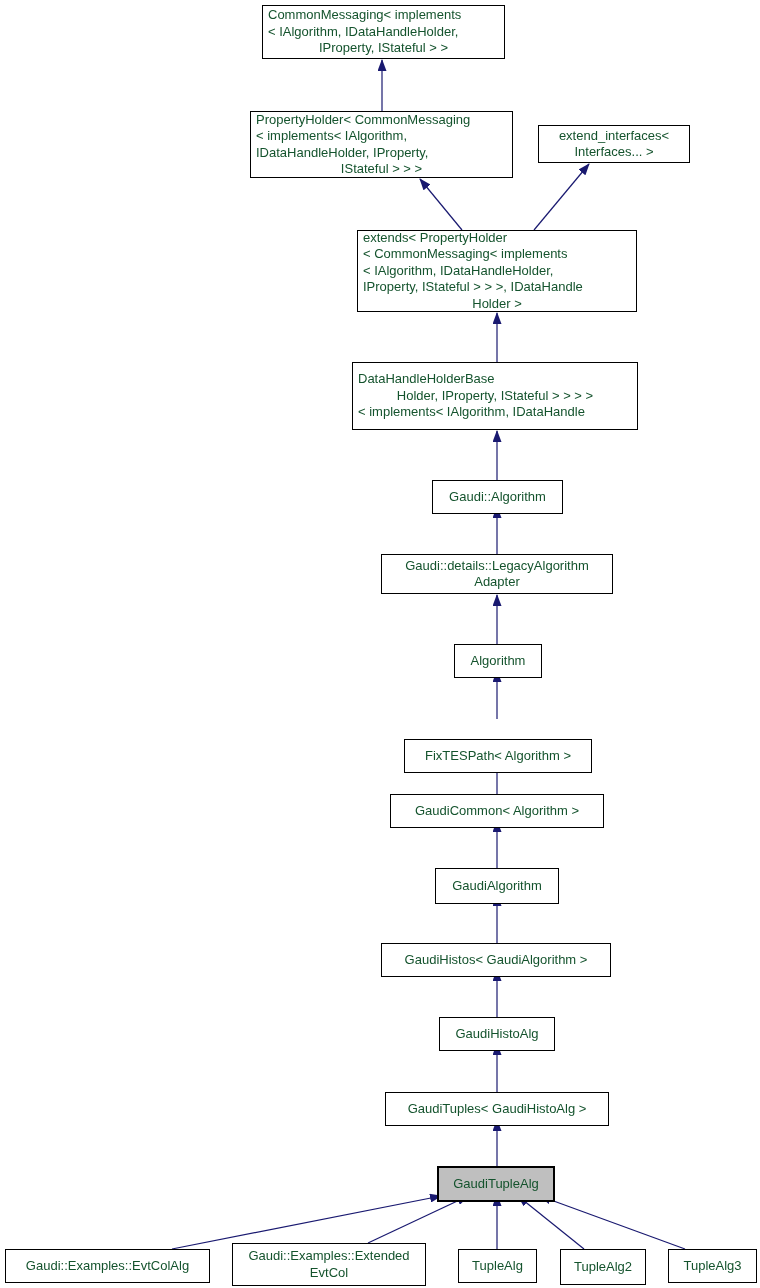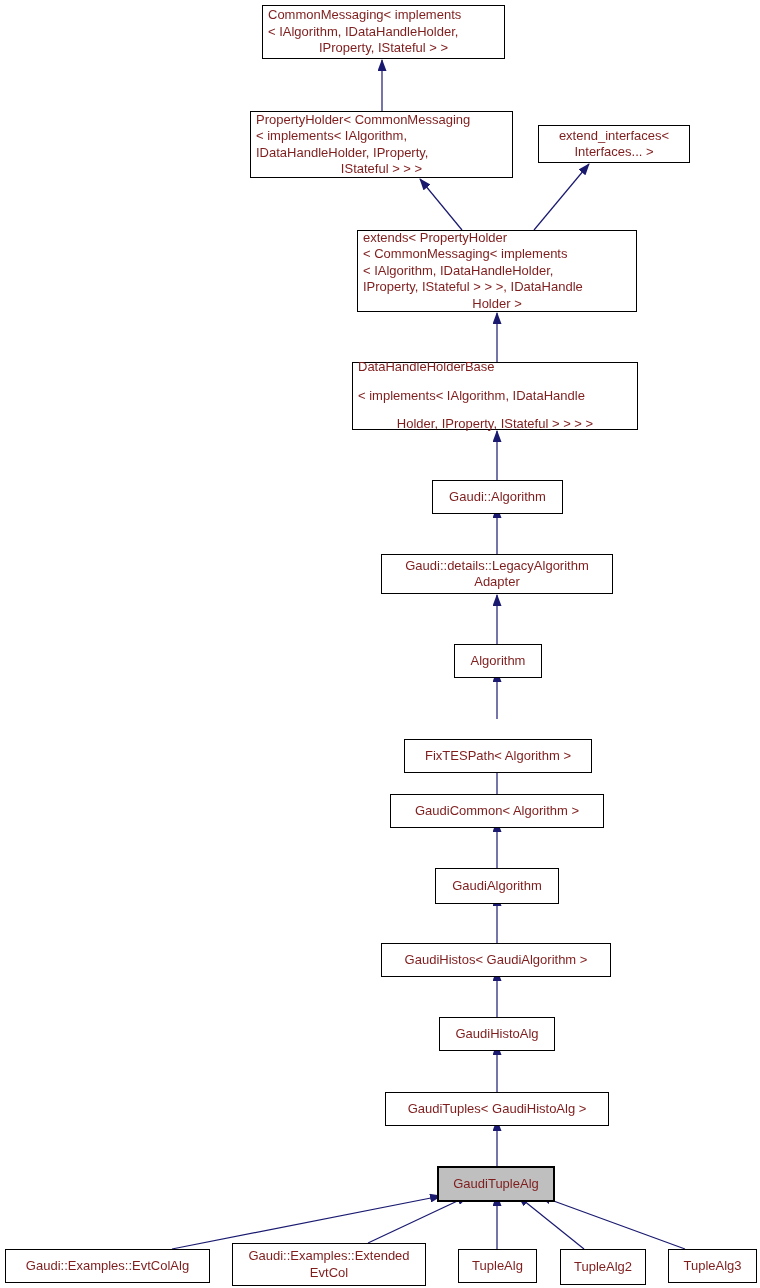--- a/index.html
+++ b/index.html
@@ -26,41 +26,41 @@
   .node {
     position: absolute;
     box-sizing: border-box;
     border: 1px solid #000000;
     background: #ffffff;
     display: flex;
     flex-direction: column;
     justify-content: center;
     padding: 16px 5px;
     font-size: 13px;
-    color: #7f1d1d;
+    color: #14532d;
     cursor: pointer;
   }
   .node.current {
     background: #bfbfbf;
     border-width: 2px;
     cursor: default;
   }
   .ln {
     line-height: 16.5px;
     white-space: nowrap;
     text-align: center;
   }
   .ln.left { text-align: left; }
 
   
   .n0  { left:262px; top:5px;    width:243px; height:54px; }
   .n1  { left:250px; top:111px;  width:263px; height:67px; }
   .n2  { left:538px; top:125px;  width:152px; height:38px; }
   .n3  { left:357px; top:230px;  width:280px; height:82px; }
-  .n4  { left:352px; top:362px;  width:286px; height:68px;gap:12px; }
+  .n4  { left:352px; top:362px;  width:286px; height:68px; }
   .n5  { left:432px; top:480px;  width:131px; height:18px; }
   .n6  { left:381px; top:554px;  width:232px; height:40px; }
   .n7  { left:454px; top:644px;  width:88px;  height:26px; }
   .n8  { left:404px; top:719px;  width:188px; height:26px;margin-top:20px; }
   .n9  { left:390px; top:794px;  width:214px; height:26px; }
   .n10 { left:435px; top:868px;  width:124px; height:36px; }
   .n11 { left:381px; top:943px;  width:230px; height:26px; }
   .n12 { left:439px; top:1017px; width:116px; height:26px; }
   .n13 { left:385px; top:1092px; width:224px; height:26px; }
   .n14 { left:437px; top:1166px; width:118px; height:27px; }
@@ -125,22 +125,22 @@
   <div class="node n3">
     <div class="ln left">extends&lt; PropertyHolder</div>
     <div class="ln left">&lt; CommonMessaging&lt; implements</div>
     <div class="ln left">&lt; IAlgorithm, IDataHandleHolder,</div>
     <div class="ln left">IProperty, IStateful &gt; &gt; &gt;, IDataHandle</div>
     <div class="ln">Holder &gt;</div>
   </div>
 
   <div class="node n4">
     <div class="ln left">DataHandleHolderBase</div>
+    <div class="ln">Holder, IProperty, IStateful &gt; &gt; &gt; &gt;</div>
     <div class="ln left">&lt; implements&lt; IAlgorithm, IDataHandle</div>
-    <div class="ln">Holder, IProperty, IStateful &gt; &gt; &gt; &gt;</div>
   </div>
 
   <div class="node n5">
     <div class="ln">Gaudi::Algorithm</div>
   </div>
 
   <div class="node n6">
     <div class="ln">Gaudi::details::LegacyAlgorithm</div>
     <div class="ln">Adapter</div>
   </div>

